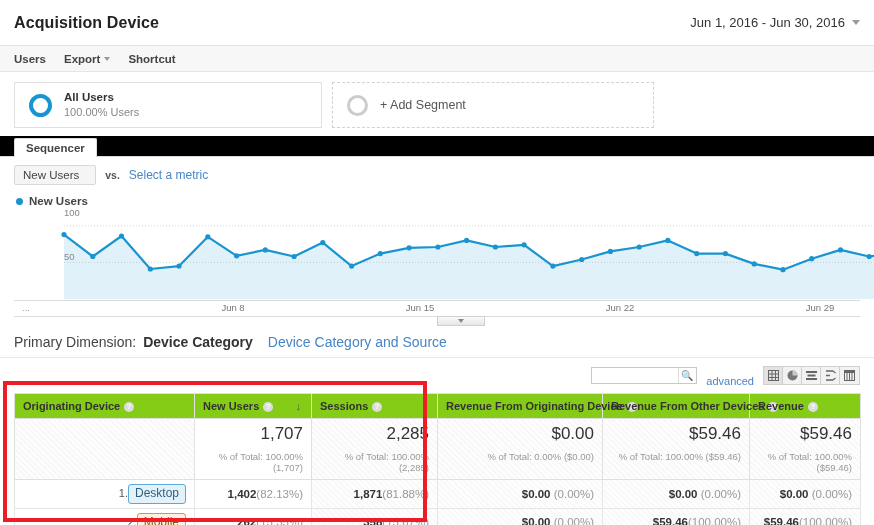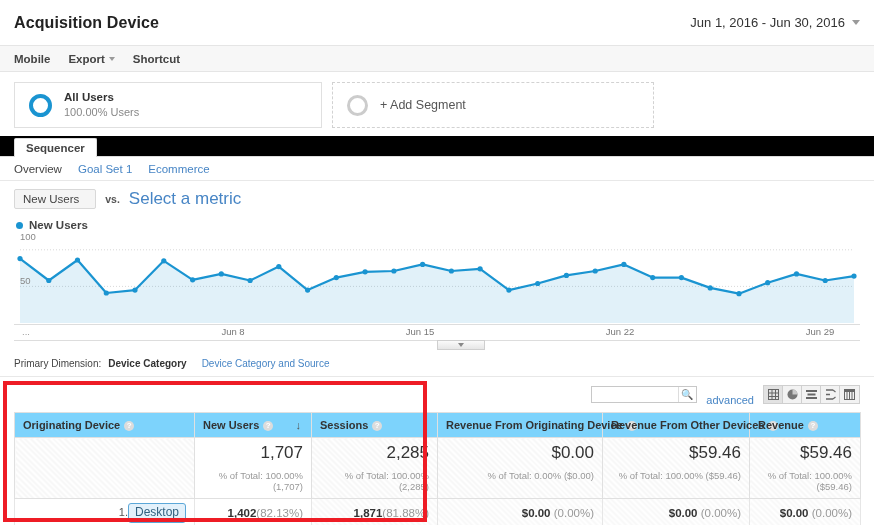--- a/index.html
+++ b/index.html
@@ -97,28 +97,28 @@
   .metricrow {
     padding: 8px 14px; display:flex; align-items:center; gap:9px;
     background:#fff;
   }
   .metric-btn {
     border:1px solid #d8d8d8; background:#f5f5f5;
     padding: 3px 8px; font-size:11.5px; color:#444;
     display:flex; align-items:center; gap:8px; border-radius:2px;
   }
   .vs { font-size:10.5px; color:#555; font-weight:bold; }
-  .metric-link { font-size:17px; color:#4785c5; cursor:pointer; }
+  .metric-link { font-size:12px; color:#4785c5; cursor:pointer; }
 
   
   .chartwrap { padding: 0 14px; background:#fff; position:relative; }
   .legend { display:flex; align-items:center; gap:6px; padding: 2px 0 4px 2px; }
   .legend-dot { width:7px;height:7px;border-radius:50%;background:#1a94d1;display:inline-block; }
   .legend-label { font-size:11.5px; color:#444; font-weight:bold; }
-  .chartbox { position:relative; height:88px; }
+  .chartbox { position:relative; height:88px;margin-left:44px; }
   .chartsvg { display:block; width:846px; height:88px; }
   .ylabel { position:absolute; left:6px; font-size:9.5px; color:#888; }
   .ylabel.y100 { top:-4px; }
   .ylabel.y50 { top:40px; }
   .axisrow {
     position:relative; height:16px; border-top:1px solid #ddd; margin-top:1px;
   }
   .tick { position:absolute; top:1px; font-size:9.5px; color:#777; transform:translateX(-50%); }
   .tick.first { left:8px; transform:none; color:#999; }
   .sliderbar { position:relative; height:10px; border-top:1px solid #ddd; }
@@ -128,21 +128,21 @@
     display:flex;align-items:center;justify-content:center;
   }
   .slider-handle .tri {
     width:0;height:0;border-left:3px solid transparent;border-right:3px solid transparent;
     border-top:4px solid #888;
   }
 
   
   .primrow {
     padding: 8px 14px 7px 14px; display:flex; align-items:center; gap:7px;
-    font-size:10px; background:#fff; border-bottom:1px solid #e8e8e8;
+    font-size:14px; background:#fff; border-bottom:1px solid #e8e8e8;
   }
   .primrow .lbl { color:#444; }
   .primrow .sel { font-weight:bold; color:#333; }
   .primrow .lnk { color:#4785c5; margin-left:8px; cursor:pointer; }
 
   
   .tablectrls {
     padding: 6px 14px 6px 0; display:flex; justify-content:flex-end; align-items:center; gap:9px;
     background:#fff;
   }
@@ -160,21 +160,21 @@
     width:19px;height:17px;background:#f2f2f2;border-right:1px solid #cfcfcf;
     display:flex;align-items:center;justify-content:center;
   }
   .vicon:last-child{border-right:none;}
   .vicon.sel { background:#e2e2e2; }
 
   
   .tablezone { position:relative; padding: 0 14px; }
   table.gt { width:846px; border-collapse:collapse; table-layout:fixed; }
   table.gt th {
-    background:#7dd3fc; border:1px solid #e0e0e0; border-left:none;
+    background:#84cc16; border:1px solid #e0e0e0; border-left:none;
     font-size:11px; font-weight:bold; color:#333; text-align:left;
     padding:6px 8px; height:25px; white-space:nowrap;
   }
   table.gt th:first-child { border-left:1px solid #e0e0e0; }
   .qmark {
     display:inline-block; width:10px;height:10px;border-radius:50%;
     background:#dcdcdc; color:#fff; font-size:8px; line-height:10px;
     text-align:center; margin-left:4px; vertical-align:middle;
   }
   .sortarrow { float:right; color:#555; font-size:11px; margin-right:2px; }
@@ -222,21 +222,21 @@
   <div class="titlebar">
     <div class="page-title">Acquisition Device</div>
     <div class="daterange">
       <span class="dr-text">Jun 1, 2016 - Jun 30, 2016</span>
       <span class="caret-down"></span>
     </div>
   </div>
 
   <div class="actionbar">
     <div class="item">
-      <span>Mobile</span>
+      <span>Users</span>
     </div>
     <div class="item">
       <span>Export</span>
       <span class="caret-sm"></span>
     </div>
     <div class="item">
       <span>Shortcut</span>
     </div>
   </div>
 
@@ -251,25 +251,20 @@
     <div class="segment add">
       <span class="donut gray"></span>
       <span class="add-label">+ Add Segment</span>
     </div>
   </div>
 
   <div class="tabrow">
     <div class="tab">Sequencer</div>
   </div>
 
-  <div class="subnav">
-    <span class="active">Overview</span>
-    <span class="lnk">Goal Set 1</span>
-    <span class="lnk">Ecommerce</span>
-  </div>
 
   <div class="metricrow">
     <div class="metric-btn">
       <span>New Users</span>
       <span class="caret-sm"></span>
     </div>
     <span class="vs">vs.</span>
     <span class="metric-link">Select a metric</span>
   </div>
 

